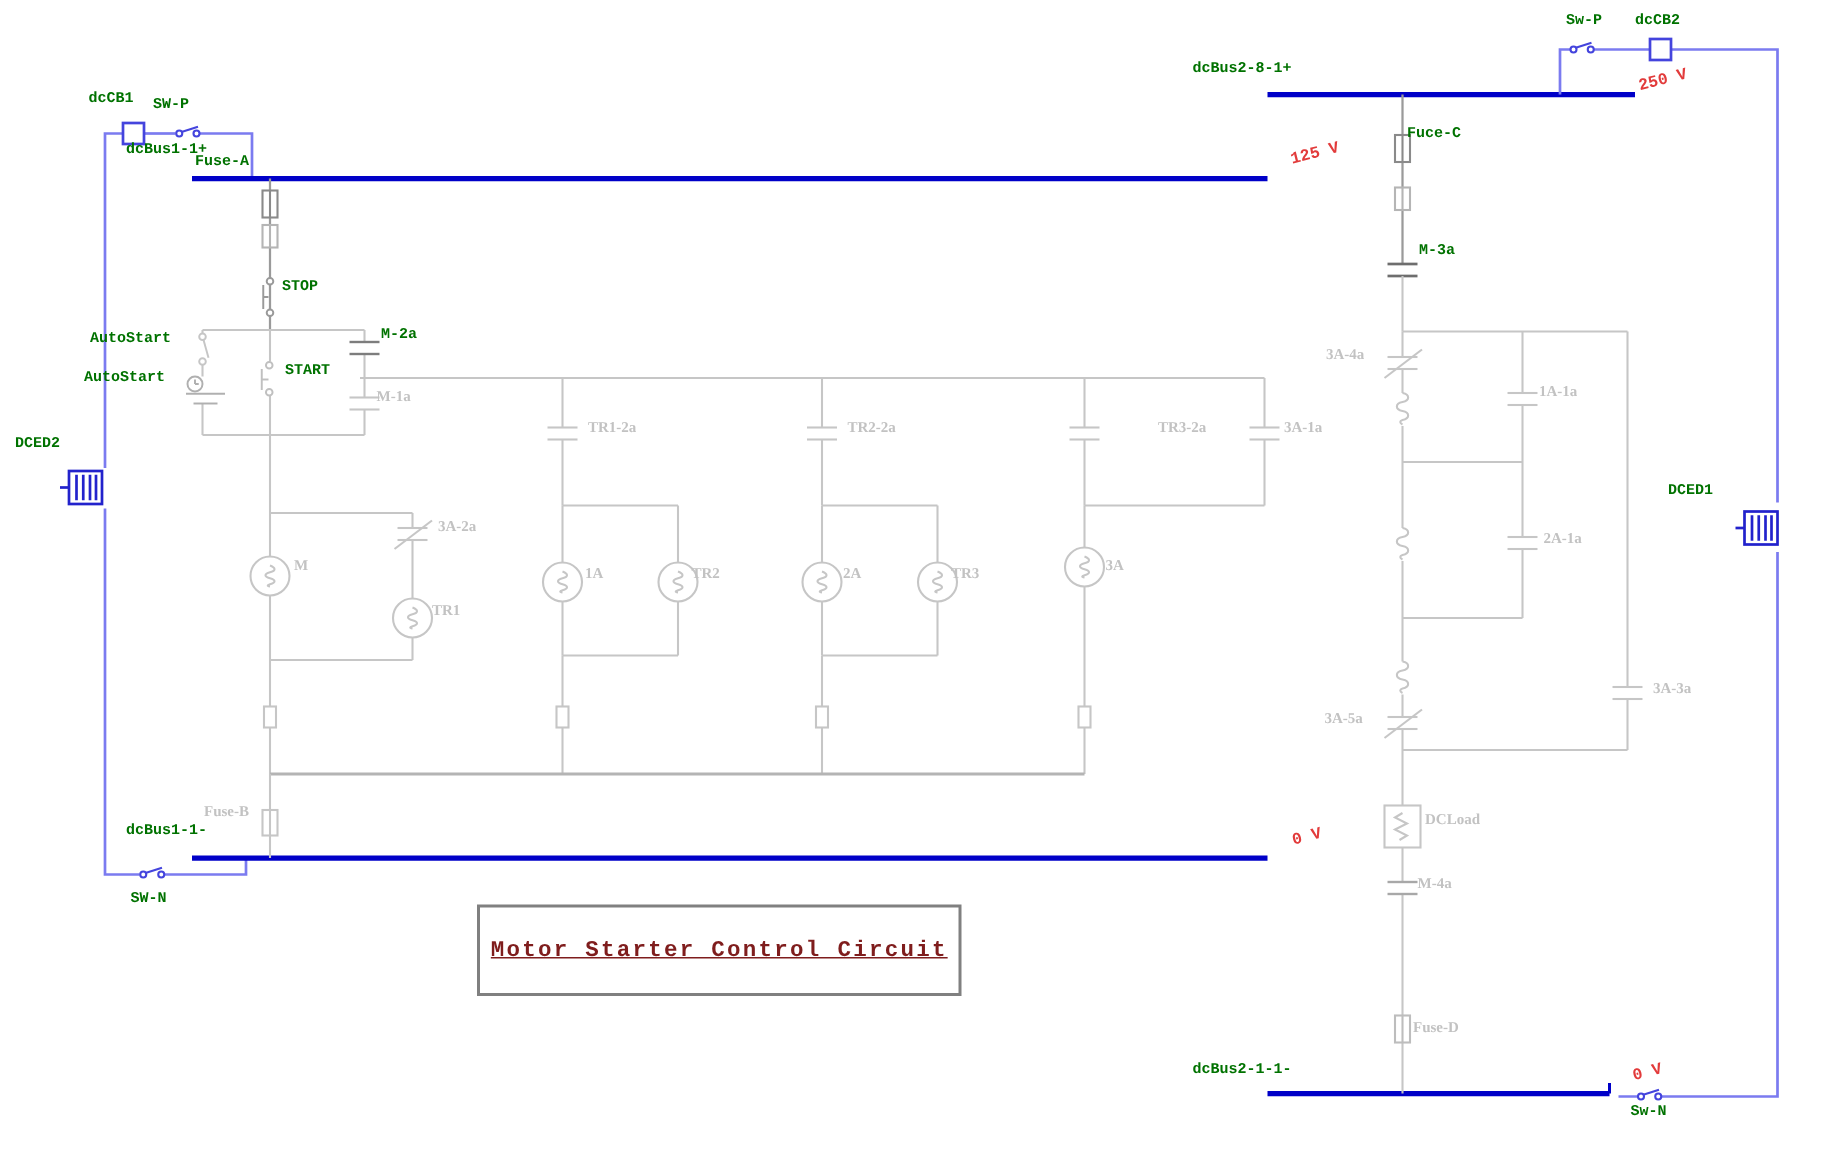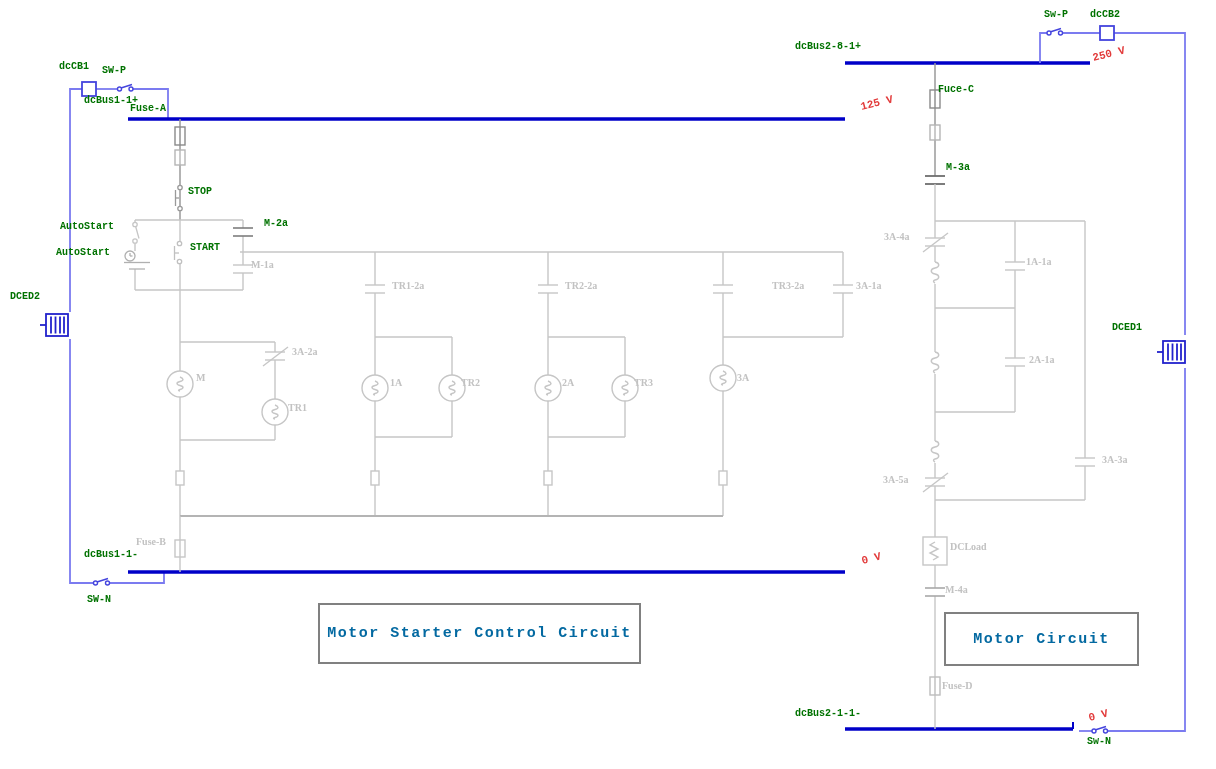--- a/index.html
+++ b/index.html
@@ -5,21 +5,21 @@
   html,body{margin:0;padding:0;background:#fff;}
   #canvas{position:relative;width:1216px;height:769px;background:#ffffff;overflow:hidden;
           font-family:"Liberation Mono",monospace;}
   #wires{position:absolute;left:0;top:0;}
   .lbl{position:absolute;font:bold 10px "Liberation Mono",monospace;white-space:nowrap;line-height:10px;}
   .green{color:#007200;}
   .gray{color:#c2c2c2;font-family:Liberation Serif, serif;}
   .red{color:#e23b3b;font-size:11px;transform:rotate(-14deg);transform-origin:left bottom;}
   .title-box{position:absolute;border:2px solid #808080;background:#fff;display:flex;
              align-items:center;justify-content:center;}
-  .title-box span{font:bold 15px "Liberation Mono",monospace;letter-spacing:1.5px;color:#0369a1;}
+  .title-box span{font:bold 15px "Liberation Mono",monospace;letter-spacing:1.5px;color:#7f1d1d;text-decoration:underline;}
 </style>
 </head>
 <body>
 
 <div id="canvas">
 
 <svg id="wires" width="1216" height="769" viewBox="0 0 1216 769">
   <defs>
     <g id="coil" fill="none">
       <circle cx="0" cy="0" r="13"></circle>
@@ -351,21 +351,21 @@
 </svg>
 
 <div class="lbl green" style="left:59px;top:62px">dcCB1</div>
 <div class="lbl green" style="left:102px;top:66px">SW-P</div>
 <div class="lbl green" style="left:84px;top:96px">dcBus1-1+</div>
 <div class="lbl green" style="left:130px;top:104px">Fuse-A</div>
 <div class="lbl green" style="left:188px;top:187px">STOP</div>
 <div class="lbl green" style="left:60px;top:222px">AutoStart</div>
 <div class="lbl green" style="left:56px;top:248px">AutoStart</div>
 <div class="lbl green" style="left:190px;top:243px">START</div>
-<div class="lbl green" style="left:264px;top:219px">M-2a</div>
+<div class="lbl green" style="left:254px;top:219px">M-2a</div>
 <div class="lbl green" style="left:10px;top:292px">DCED2</div>
 <div class="lbl green" style="left:84px;top:550px">dcBus1-1-</div>
 <div class="lbl green" style="left:87px;top:595px">SW-N</div>
 
 <div class="lbl gray" style="left:251px;top:260px">M-1a</div>
 <div class="lbl gray" style="left:392px;top:281px">TR1-2a</div>
 <div class="lbl gray" style="left:565px;top:281px">TR2-2a</div>
 <div class="lbl gray" style="left:772px;top:281px">TR3-2a</div>
 <div class="lbl gray" style="left:856px;top:281px">3A-1a</div>
 <div class="lbl gray" style="left:292px;top:347px">3A-2a</div>
@@ -398,17 +398,14 @@
 <div class="lbl gray" style="left:950px;top:542px">DCLoad</div>
 <div class="lbl gray" style="left:945px;top:585px">M-4a</div>
 <div class="lbl gray" style="left:942px;top:681px">Fuse-D</div>
 
 <div class="lbl red" style="left:1094px;top:53px">250 V</div>
 <div class="lbl red" style="left:1090px;top:713px">0 V</div>
 
 <div class="title-box" style="left:318px;top:603px;width:319px;height:57px">
   <span>Motor Starter Control Circuit</span>
 </div>
-<div class="title-box" style="left:944px;top:612px;width:191px;height:50px">
-  <span>Motor Circuit</span>
+
 </div>
 
-</div>
-
 </body></html>

